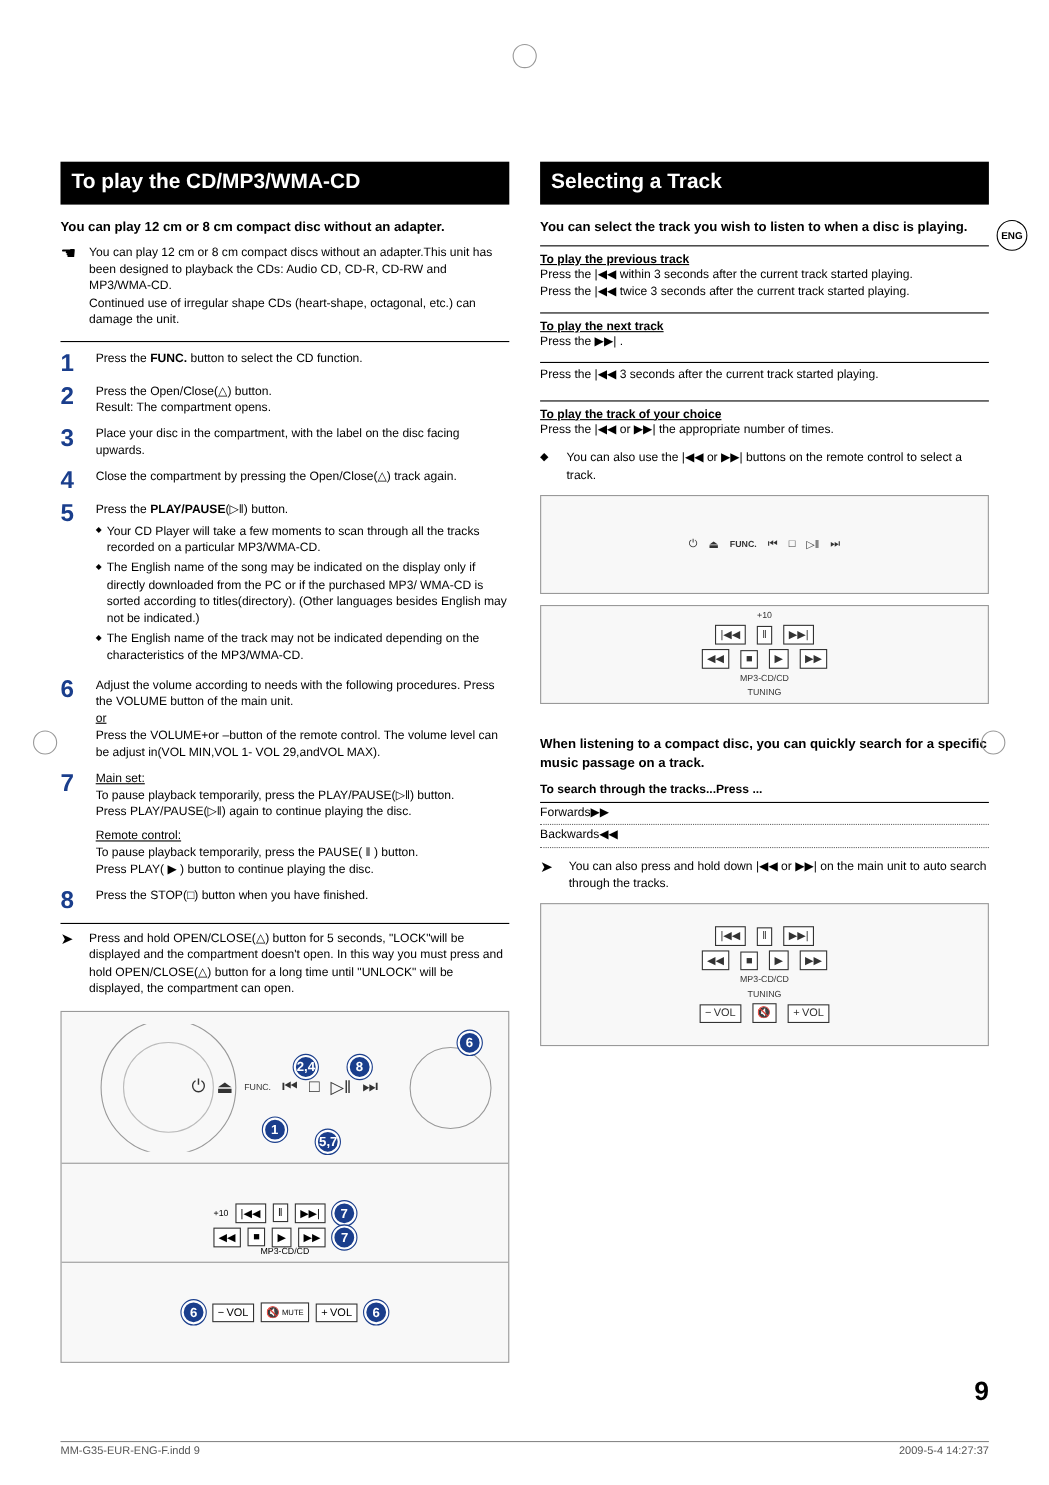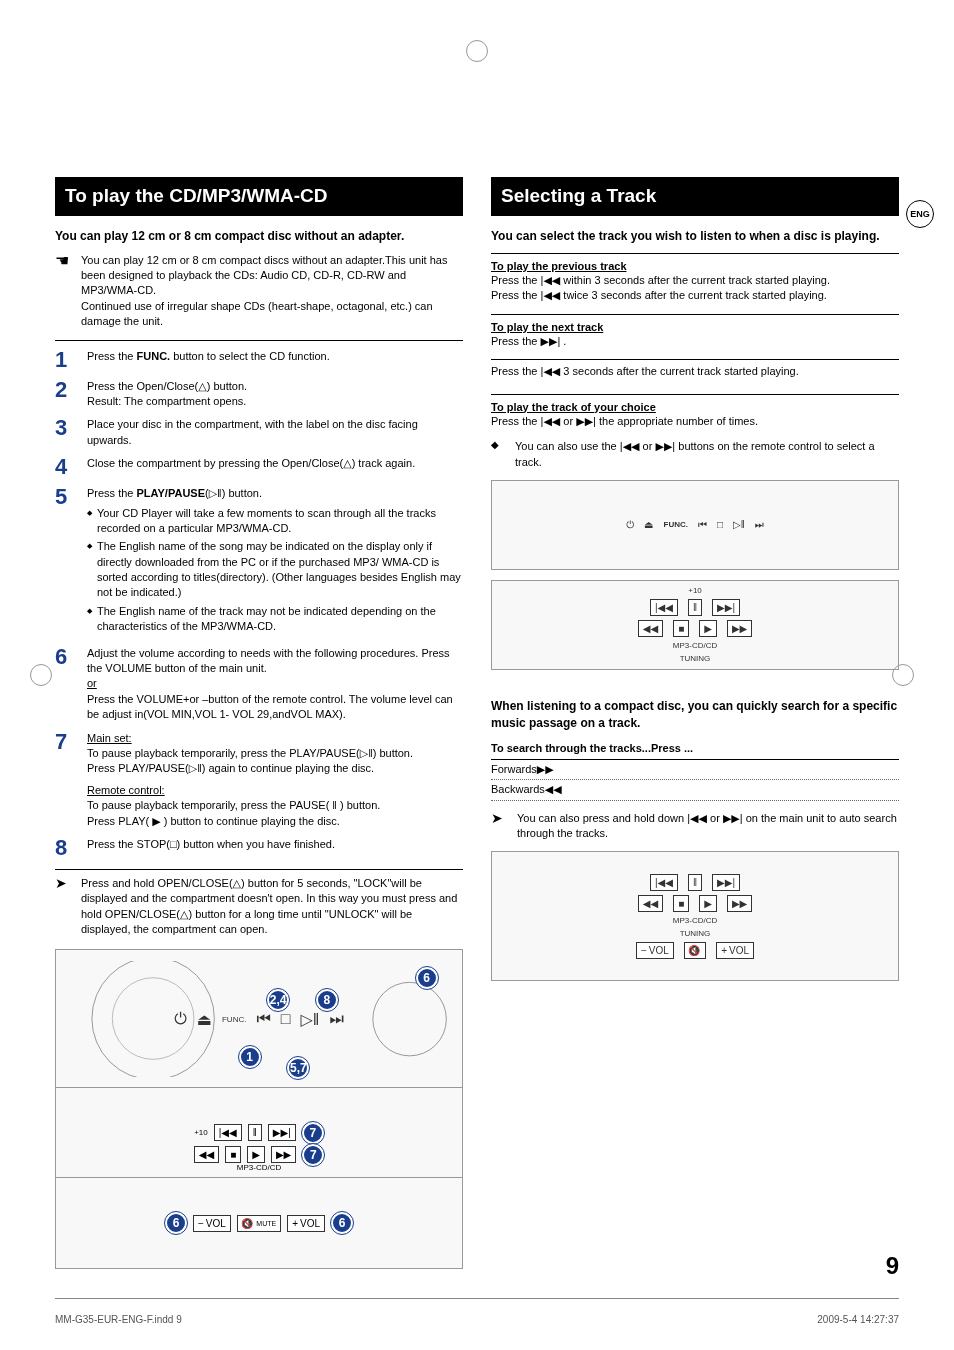--- a/index.html
+++ b/index.html
@@ -1,21 +1,21 @@
 <!DOCTYPE html>
 <html><head>
 <meta charset="utf-8">
 <style>
   *{box-sizing:border-box;margin:0;padding:0}
   body{font-family:Arial,Helvetica,sans-serif;background:#fff;color:#000;width:954px;position:relative}
   .page{width:954px;height:1350px;position:relative;padding:70px 55px 40px 55px}
   .crop-marks::before,.crop-marks::after{content:"";position:absolute;width:20px;height:20px;border:1px solid #999;border-radius:50%}
   .crop-marks::before{left:50%;top:40px;transform:translateX(-50%)}
   .crop-marks::after{right:40px;top:50%;transform:translateY(-50%)}
-  .two-col{display:flex;gap:28px;margin-top:107px}
+  .two-col{display:flex;gap:28px;margin-top:77px}
   .col{flex:1;min-width:0}
   .bar{background:#000;color:#fff;font:700 19px/1.2 Arial;padding:8px 10px;margin-bottom:12px}
   .intro{font:700 12px/1.4 Arial;margin:8px 0}
   .body{font:11px/1.4 Arial}
   .hand-row{display:flex;gap:8px;align-items:flex-start;margin-top:6px}
   .hand-icon{flex:0 0 18px;font-size:16px;line-height:1}
   .arrow-icon{flex:0 0 18px;font-size:14px;line-height:1}
   .hr{border:0;border-top:1px solid #000;margin:10px 0 6px}
   .hr-thin{border:0;border-top:1px solid #000;margin:4px 0}
   ol.steps{list-style:none;counter-reset:step;margin-top:8px}
@@ -37,21 +37,21 @@
   .illus-top{flex:1;border-bottom:1px solid #999;position:relative}
   .illus-mid{flex:0 0 90px;border-bottom:1px solid #999;display:flex;align-items:center;justify-content:center;gap:6px}
   .illus-bot{flex:0 0 90px;display:flex;align-items:center;justify-content:center;gap:6px}
   .circ-badge{display:inline-flex;width:22px;height:22px;border-radius:50%;background:#1a3e8c;color:#fff;border:2px solid #fff;outline:1px solid #1a3e8c;align-items:center;justify-content:center;font:700 12px/1 Arial}
   .rc-box{display:inline-flex;border:1px solid #333;padding:2px 4px;gap:2px;font-size:10px;align-items:center;background:#fff}
   .illus-small{border:1px solid #999;background:#f8f8f8;height:90px;margin-top:10px;display:flex;align-items:center;justify-content:center;font-size:10px;color:#333}
   .illus-med{border:1px solid #999;background:#f8f8f8;height:130px;margin-top:10px;display:flex;align-items:center;justify-content:center;font-size:10px;color:#333}
   .panel-row{display:flex;gap:10px;align-items:center;color:#333}
   .lang-badge{position:absolute;right:20px;top:200px;width:28px;height:28px;border:1.5px solid #000;border-radius:50%;display:flex;align-items:center;justify-content:center;font:700 9px Arial}
   .pagenum{position:absolute;right:55px;bottom:70px;font:700 24px Arial}
-  .footer{position:absolute;bottom:25px;left:55px;right:55px;border-top:0.5px solid #888;padding-top:16px;display:flex;justify-content:space-between;font:10px/1 Arial;color:#555}
+  .footer{position:absolute;bottom:25px;left:55px;right:55px;border-top:0.5px solid #888;padding-top:4px;display:flex;justify-content:space-between;font:10px/1 Arial;color:#555}
   .side-mark{position:absolute;left:30px;top:50%;transform:translateY(-50%);width:22px;height:22px;border:1px solid #999;border-radius:50%}
 </style>
 </head>
 <body>
 
 <div class="page crop-marks">
   <div class="side-mark"></div>
   <div class="lang-badge">ENG</div>
 
   <div class="two-col">

